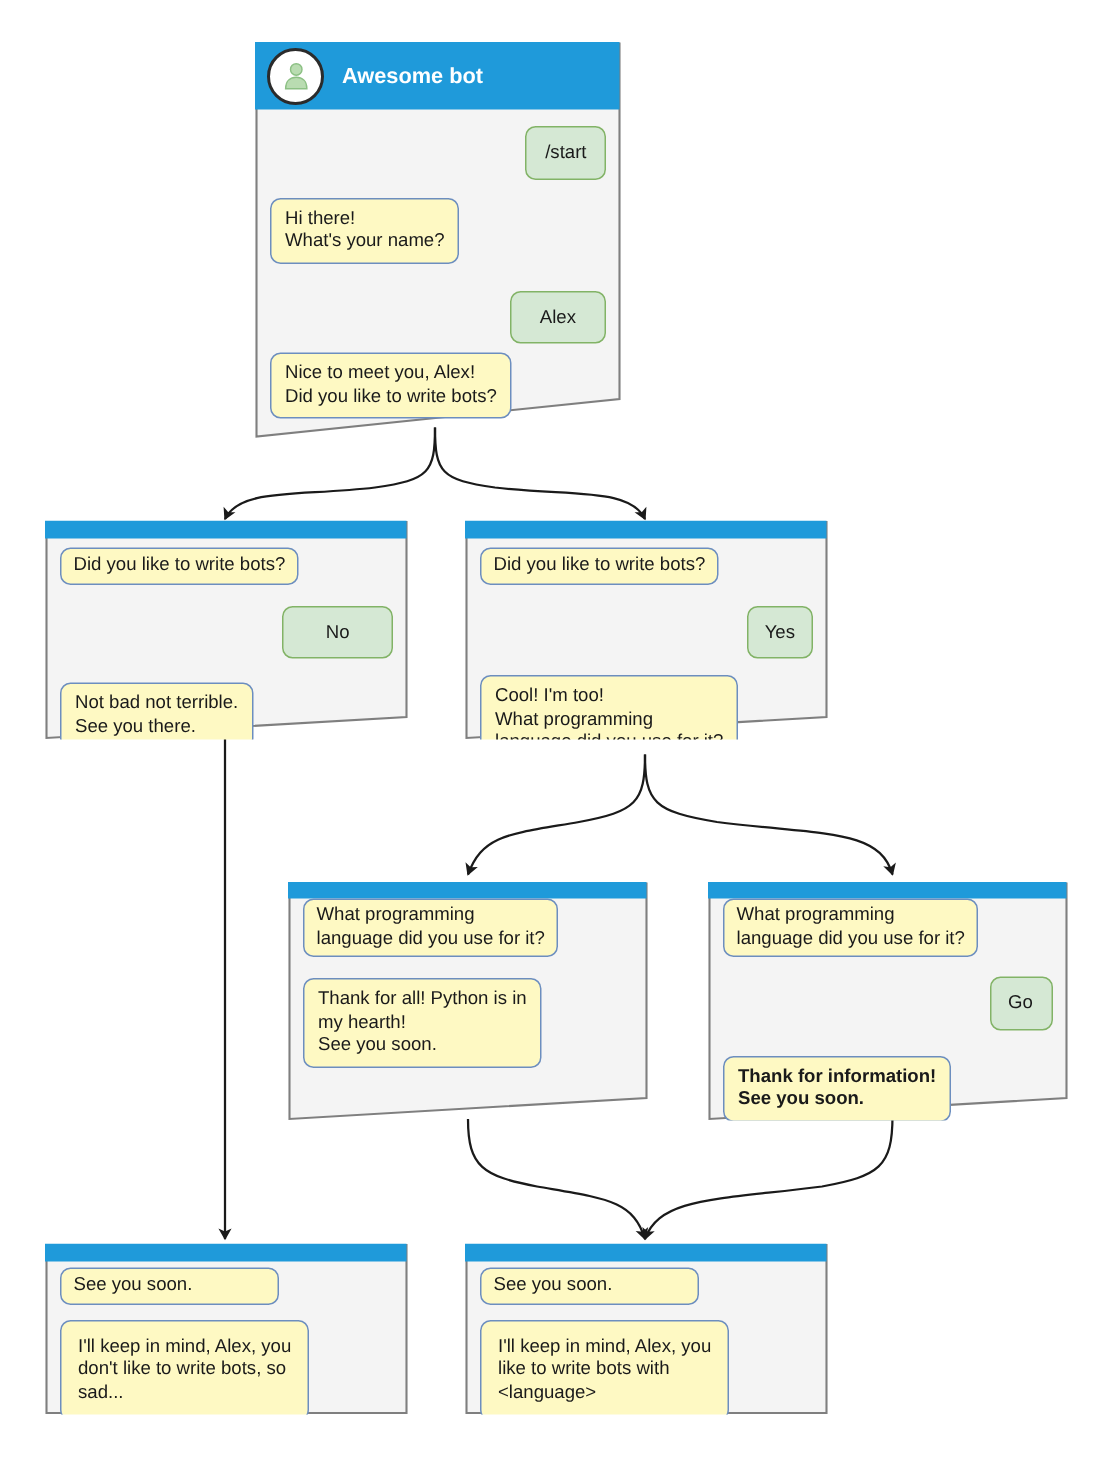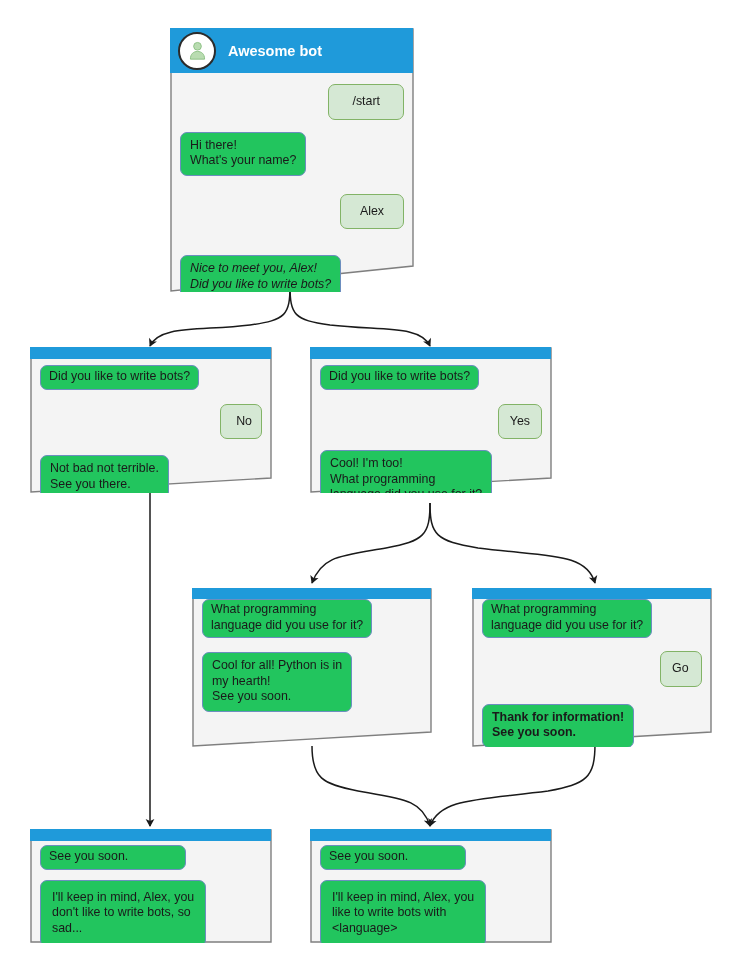--- a/index.html
+++ b/index.html
@@ -102,21 +102,21 @@
     box-sizing: border-box;
     border-radius: 7px;
     padding: 5px 9px 6px 9px;
     font-size: 12.4px;
     line-height: 15.5px;
     color: #1a1a1a;
     white-space: pre-line;
     max-width: 200px;
   }
   .bubble.bot {
-    background: #22c55e;
+    background: #fef9c3;
     border: 1px solid #6c8ebf;
   }
   .bubble.user {
     background: #d5e8d4;
     border: 1px solid #82b366;
     min-width: 42px;
     text-align: left;
   }
   .bubble.pad { padding: 9px 11px 10px 11px; }
 </style>
@@ -154,49 +154,49 @@
           <svg viewBox="0 0 24 24" width="23" height="23" aria-hidden="true">
             <circle cx="12" cy="7.6" r="4" fill="#b9dcb1" stroke="#8cc084" stroke-width="1"></circle>
             <path d="M4.6 21 C4.6 15.4 8 13 12 13 C16 13 19.4 15.4 19.4 21 Z" fill="#b9dcb1" stroke="#8cc084" stroke-width="1"></path>
           </svg>
         </div>
         <div class="card-title">Awesome bot</div>
       </div>
 
       <div class="msgs" style="top:45px;">
         <div class="row right" style="margin-top:11px;">
-          <div class="bubble user" style="padding:9px 23px;">/start</div>
+          <div class="bubble user" style="padding:9px 12px;">/start</div>
         </div>
         <div class="row left" style="margin-top:12px;">
           <div class="bubble bot">Hi there!
 What's your name?</div>
         </div>
         <div class="row right" style="margin-top:18px;">
           <div class="bubble user" style="padding:9px 19px;">Alex</div>
         </div>
-        <div class="row left" style="margin-top:26px;font-style:italic;">
+        <div class="row left" style="margin-top:6px;">
           <div class="bubble bot">Nice to meet you, Alex!
 Did you like to write bots?</div>
         </div>
       </div>
     </div>
   </div>
 
   <div class="card" style="left:30px; top:347px; width:242px; height:146px;">
     <svg class="card-shape" viewBox="0 0 242 146" preserveAspectRatio="none">
       <polygon points="1,1 241,1 241,131 1,145" fill="#f4f4f4" stroke="#7f7f7f" stroke-width="1.4"></polygon>
     </svg>
     <div class="card-inner">
       <div class="card-header thin" style="width:241px;"></div>
       <div class="msgs" style="top:12px;">
         <div class="row left" style="margin-top:6px;">
           <div class="bubble bot" style="padding:3px 8px 4px 8px;">Did you like to write bots?</div>
         </div>
         <div class="row right" style="margin-top:14px;">
-          <div class="bubble user" style="padding:9px 9px;text-align:right;">No</div>
+          <div class="bubble user" style="padding:9px 28px;text-align:right;">No</div>
         </div>
         <div class="row left" style="margin-top:16px;">
           <div class="bubble bot">Not bad not terrible.
 See you there.</div>
         </div>
       </div>
     </div>
   </div>
 
   <div class="card" style="left:310px; top:347px; width:242px; height:146px;">
@@ -226,21 +226,21 @@
       <polygon points="1,1 239,1 239,144 1,158" fill="#f4f4f4" stroke="#7f7f7f" stroke-width="1.4"></polygon>
     </svg>
     <div class="card-inner">
       <div class="card-header thin" style="width:239px; height:11px;"></div>
       <div class="msgs" style="top:11px;">
         <div class="row left" style="margin-top:0px;">
           <div class="bubble bot" style="padding:2px 8px 4px 8px;">What programming
 language did you use for it?</div>
         </div>
         <div class="row left" style="margin-top:14px;">
-          <div class="bubble bot">Cool for all! Python is in
+          <div class="bubble bot">Thank for all! Python is in
 my hearth!
 See you soon.</div>
         </div>
       </div>
     </div>
   </div>
 
   <div class="card" style="left:472px; top:588px; width:240px; height:159px;">
     <svg class="card-shape" viewBox="0 0 240 159" preserveAspectRatio="none">
       <polygon points="1,1 239,1 239,144 1,158" fill="#f4f4f4" stroke="#7f7f7f" stroke-width="1.4"></polygon>

